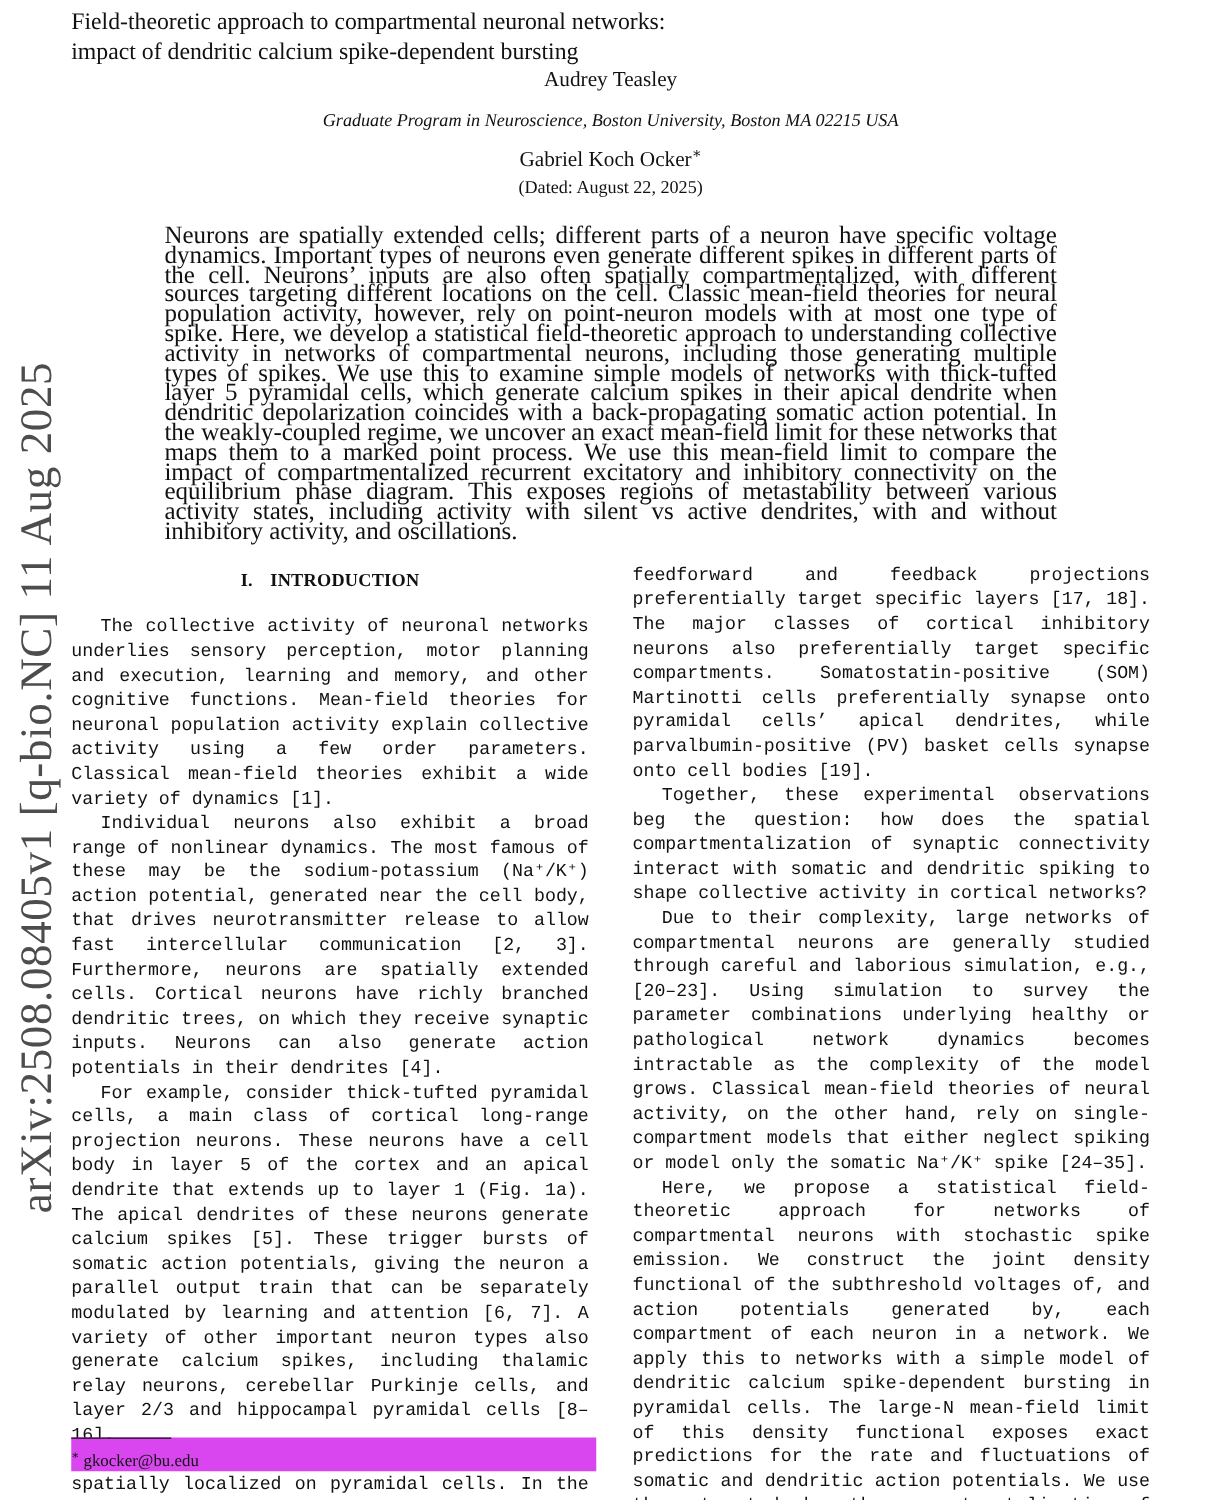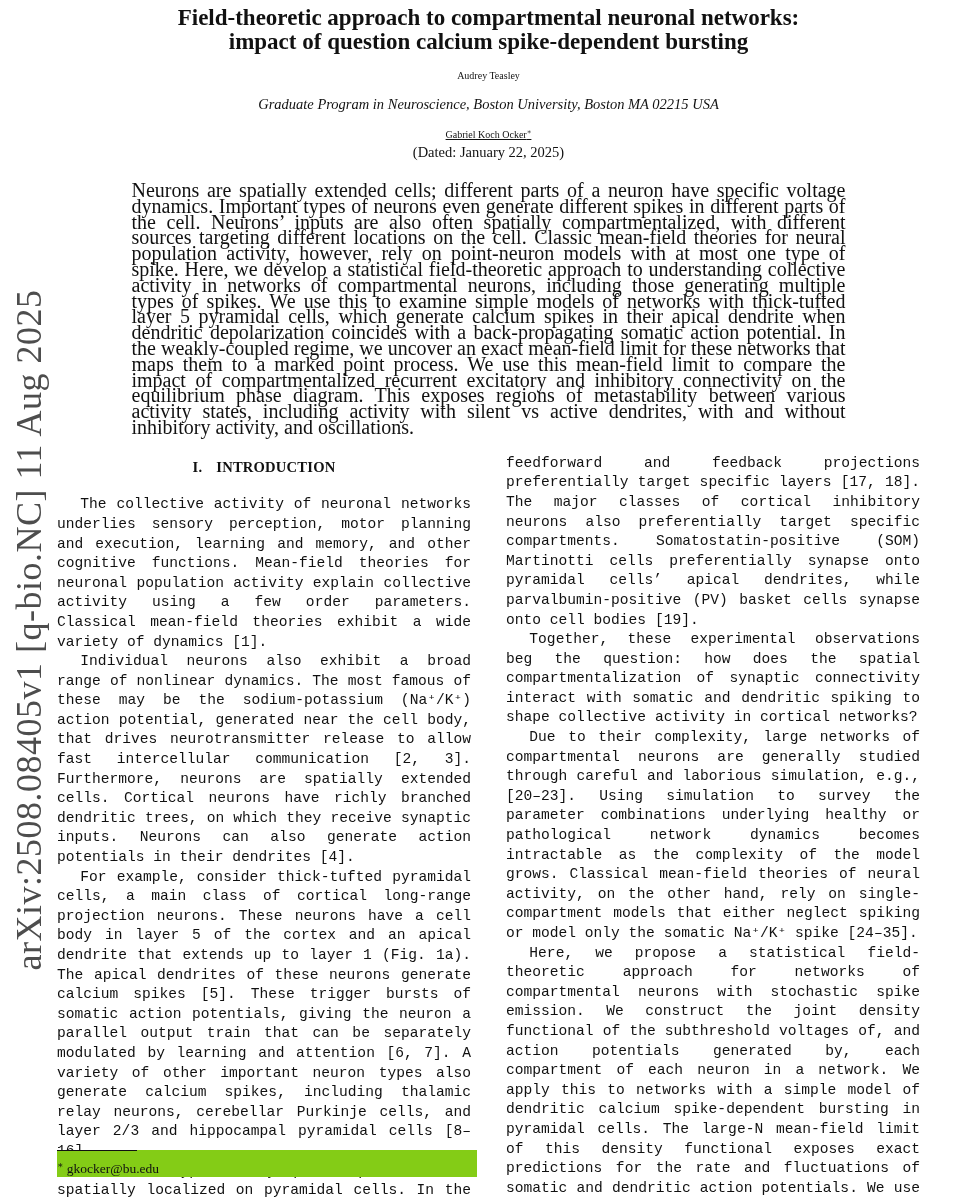--- a/index.html
+++ b/index.html
@@ -13,29 +13,29 @@
     color: #111111;
     overflow: hidden;
   }
   .content {
     position: absolute;
     left: 57px;
     right: 56px;
     top: 6px;
   }
   .title {
-    text-align: center;
-    font-size: 23px;
-    font-weight: bold;
+    text-align: left;
+    font-size: 19px;
+    font-weight: normal;
     line-height: 24px;
   }
   .authors { text-align: center; }
-  .author-name { font-size: 10px; margin-top: 16px; }
+  .author-name { font-size: 17px; margin-top: 0; }
   .affiliation { font-style: italic; font-size: 14.5px; line-height: 18px; margin-top: 14px; }
-  .author-group + .author-group { margin-top: 12px; text-decoration: underline; }
+  .author-group + .author-group { margin-top: 12px; }
   .date { text-align: center; font-size: 14.5px; margin-top: 4px; }
   .abstract {
     margin: 22px auto 0 auto;
     width: 714px;
     font-size: 20px;
     line-height: 15.8px;
     text-align: justify;
   }
   .columns { display: flex; gap: 35px; margin-top: 18px; }
   .col {
@@ -55,21 +55,21 @@
   .section-heading .sec-num { margin-right: 14px; }
   .col p { text-indent: 1.6em; font-family: Liberation Mono, monospace; }
   .col p.noindent { text-indent: 0; }
   sup { font-size: 70%; vertical-align: super; line-height: 0; }
 
   .footnote-block {
     position: absolute;
     left: 57px;
     top: 1150px;
     width: 420px;
-    background: #84cc16;
+    background: #d946ef;
     font-size: 13.5px;
   }
   .footnote-rule {
     width: 80px;
     height: 0;
     border-top: 1.2px solid #111;
     margin-bottom: 10px;
   }
 
   .arxiv-anchor {
@@ -98,32 +98,32 @@
 <div class="page">
 
   <div class="arxiv-anchor">
     <div class="arxiv-banner">arXiv:2508.08405v1  [q-bio.NC]  11 Aug 2025</div>
   </div>
 
   <div class="content">
 
     <h1 class="title">
       <span style="display:block">Field-theoretic approach to compartmental neuronal networks:</span>
-      <span style="display:block">impact of question calcium spike-dependent bursting</span>
+      <span style="display:block">impact of dendritic calcium spike-dependent bursting</span>
     </h1>
 
     <div class="authors">
       <div class="author-group">
         <div class="author-name"><span>Audrey Teasley</span></div>
         <div class="affiliation">Graduate Program in Neuroscience, Boston University, Boston MA 02215 USA</div>
       </div>
       <div class="author-group">
         <div class="author-name"><span>Gabriel Koch Ocker</span><sup>∗</sup></div>
       </div>
-      <div class="date">(Dated: January 22, 2025)</div>
+      <div class="date">(Dated: August 22, 2025)</div>
     </div>
 
     <div class="abstract">Neurons are spatially extended cells; different parts of a neuron have specific voltage dynamics. Important types of neurons even generate different spikes in different parts of the cell. Neurons’ inputs are also often spatially compartmentalized, with different sources targeting different locations on the cell. Classic mean-field theories for neural population activity, however, rely on point-neuron models with at most one type of spike. Here, we develop a statistical field-theoretic approach to understanding collective activity in networks of compartmental neurons, including those generating multiple types of spikes. We use this to examine simple models of networks with thick-tufted layer 5 pyramidal cells, which generate calcium spikes in their apical dendrite when dendritic depolarization coincides with a back-propagating somatic action potential. In the weakly-coupled regime, we uncover an exact mean-field limit for these networks that maps them to a marked point process. We use this mean-field limit to compare the impact of compartmentalized recurrent excitatory and inhibitory connectivity on the equilibrium phase diagram. This exposes regions of metastability between various activity states, including activity with silent vs active dendrites, with and without inhibitory activity, and oscillations.</div>
 
     <div class="columns">
       <div class="col">
         <h2 class="section-heading">
           <span class="sec-num">I.</span><span>INTRODUCTION</span>
         </h2>
         <p>The collective activity of neuronal networks underlies sensory perception, motor planning and execution, learning and memory, and other cognitive functions. Mean-field theories for neuronal population activity explain collective activity using a few order parameters. Classical mean-field theories exhibit a wide variety of dynamics [1].</p>

